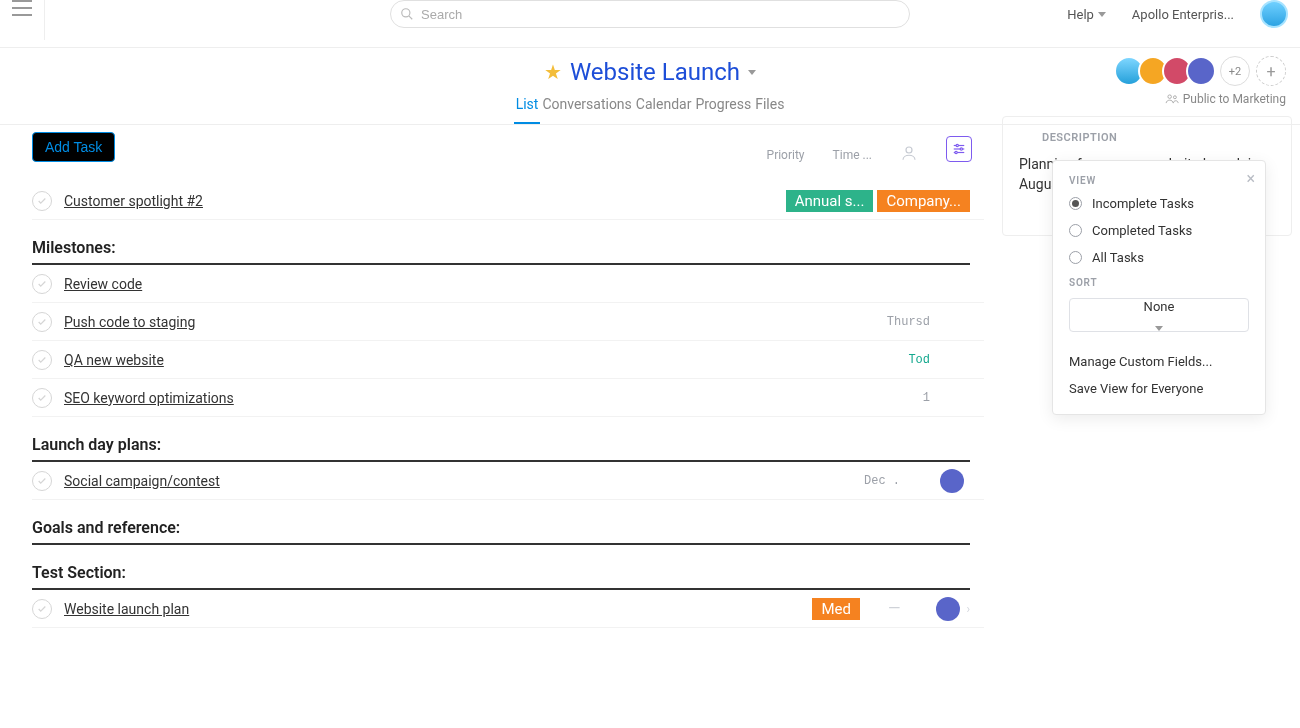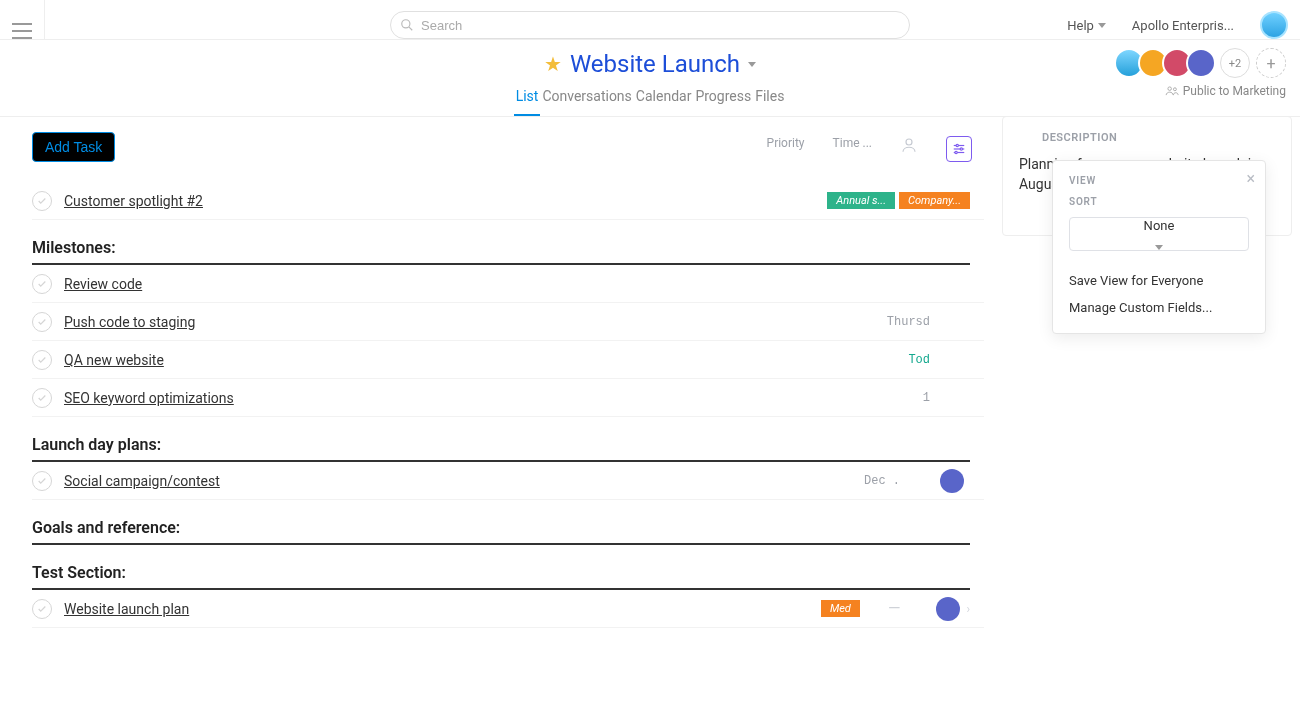--- a/index.html
+++ b/index.html
@@ -1,20 +1,20 @@
 <!DOCTYPE html>
 <html><head>
 <meta charset="utf-8">
 <style>
   * { box-sizing: border-box; }
   html, body { margin:0; padding:0; font-family: -apple-system, BlinkMacSystemFont, "Segoe UI", Roboto, Helvetica, Arial, sans-serif; color:#1e1f21; background:#fff; }
   body { width:1300px; height:728px; overflow:hidden; position:relative; }
 
   
-  .topbar { height:40px; border-bottom:1px solid #eee; display:flex; align-items:flex-end; padding:0 12px; position:relative; }
+  .topbar { height:48px; border-bottom:1px solid #eee; display:flex; align-items:flex-start; padding:0 12px; position:relative; }
   .hamburger { width:20px; height:16px; display:flex; flex-direction:column; justify-content:space-between; cursor:pointer; margin-right:12px; }
   .hamburger span { height:2px; background:#999; }
   .divider-v { width:1px; height:40px; background:#eee; margin-right:12px; }
   .search-wrap { position:absolute; left:50%; transform:translateX(-50%); width:520px; }
   .search { width:100%; height:28px; border:1px solid #e0e0e0; border-radius:14px; padding:0 12px 0 30px; font-size:13px; color:#999; background:#fff; }
   .search::placeholder { color:#aaa; }
   .search-icon { position:absolute; left:10px; top:50%; transform:translateY(-50%); color:#bbb; }
   .topbar-right { margin-left:auto; display:flex; align-items:center; gap:26px; font-size:13px; color:#555; }
   .help { display:flex; align-items:center; gap:4px; cursor:pointer; }
   .chevron-down { width:0; height:0; border-left:4px solid transparent; border-right:4px solid transparent; border-top:5px solid #999; display:inline-block; }
@@ -44,30 +44,30 @@
 
   
   .content { position:absolute; left:16px; right:8px; top:116px; bottom:0; display:flex; gap:18px; }
   .list-panel { flex:1; position:relative; padding:16px 0 0 16px; }
   .side-panel { width:290px; border:1px solid #eee; border-radius:4px; padding:14px 16px; height:120px; }
   .side-panel h4 { margin:0 0 10px 0; font-size:11px; letter-spacing:.5px; color:#9ca0a8; font-weight:600;padding-left:23px; }
   .side-panel p { margin:0; font-size:14px; color:#333; line-height:1.45; }
 
   .add-task { border:1px solid #008ce3; color:#008ce3; background:#000000; border-radius:4px; padding:6px 12px; font-size:14px; cursor:pointer; }
 
-  .col-headers { position:absolute; right:12px; top:20px; display:flex; align-items:flex-start; gap:28px; font-size:12px; color:#9ca0a8; }
+  .col-headers { position:absolute; right:12px; top:20px; display:flex; align-items:flex-end; gap:28px; font-size:12px; color:#9ca0a8; }
   .col-headers .col { cursor:default; }
   .person-outline { width:18px; height:18px; color:#c6cad2; }
   .filter-btn { width:26px; height:26px; border:1px solid #7e5bef; border-radius:4px; display:flex; align-items:center; justify-content:center; color:#7e5bef; cursor:pointer; background:#fff; }
 
   .task-row { display:flex; align-items:center; height:38px; border-bottom:1px solid #f2f2f2; padding-right:14px; }
   .check { width:20px; height:20px; border:1.5px solid #d6d6d6; border-radius:50%; margin-right:12px; display:flex; align-items:center; justify-content:center; color:#d6d6d6; font-size:11px; cursor:pointer; }
   .task-title { font-size:14px; color:#333; flex:0 0 auto;text-decoration:underline; }
   .spacer { flex:1; }
-  .tag { font-size:11px; color:#fff; padding:2px 9px; border-radius:0; margin-left:4px; white-space:nowrap;font-style:italic; }
+  .tag { font-size:15px; color:#fff; padding:2px 9px; border-radius:0; margin-left:4px; white-space:nowrap; }
   .tag.green { background:#2db38a; }
   .tag.orange { background:#f58220; }
   .tag.med { background:#f58220; }
   .due { font-size:12px; margin-right:40px; min-width:60px; text-align:right;font-family:Liberation Mono, monospace; }
   .due.grey { color:#9ca0a8; }
   .due.today { color:#14a88e; font-weight:500; }
   .dash { color:#cfd2d8; margin:0 36px 0 0; }
   .row-avatar { width:24px; height:24px; border-radius:50%; background:#5965c9; margin-right:6px; }
   .row-chev { color:#d4d7de; font-size:12px; }
 
@@ -261,20 +261,34 @@
 
   <div class="side-panel">
     <h4>DESCRIPTION</h4>
     <p>Planning for our new website launch in August.</p>
   </div>
 </div>
 
 <div class="popover">
   <span class="close">×</span>
   <div class="pop-label">VIEW</div>
+  <div id="view-options">
+      <div class="radio-row">
+        <span class="radio checked"></span>
+        <span>Incomplete Tasks</span>
+      </div>
+      <div class="radio-row">
+        <span class="radio"></span>
+        <span>Completed Tasks</span>
+      </div>
+      <div class="radio-row">
+        <span class="radio"></span>
+        <span>All Tasks</span>
+      </div>
+    </div>
   <div class="pop-label" style="margin-top:4px;">SORT</div>
   <div class="select">
     <span>None</span>
     <span class="chevron-down"></span>
   </div>
+  <div class="pop-link">Manage Custom Fields...</div>
   <div class="pop-link">Save View for Everyone</div>
-  <div class="pop-link">Manage Custom Fields...</div>
 </div>
 
 </body></html>

